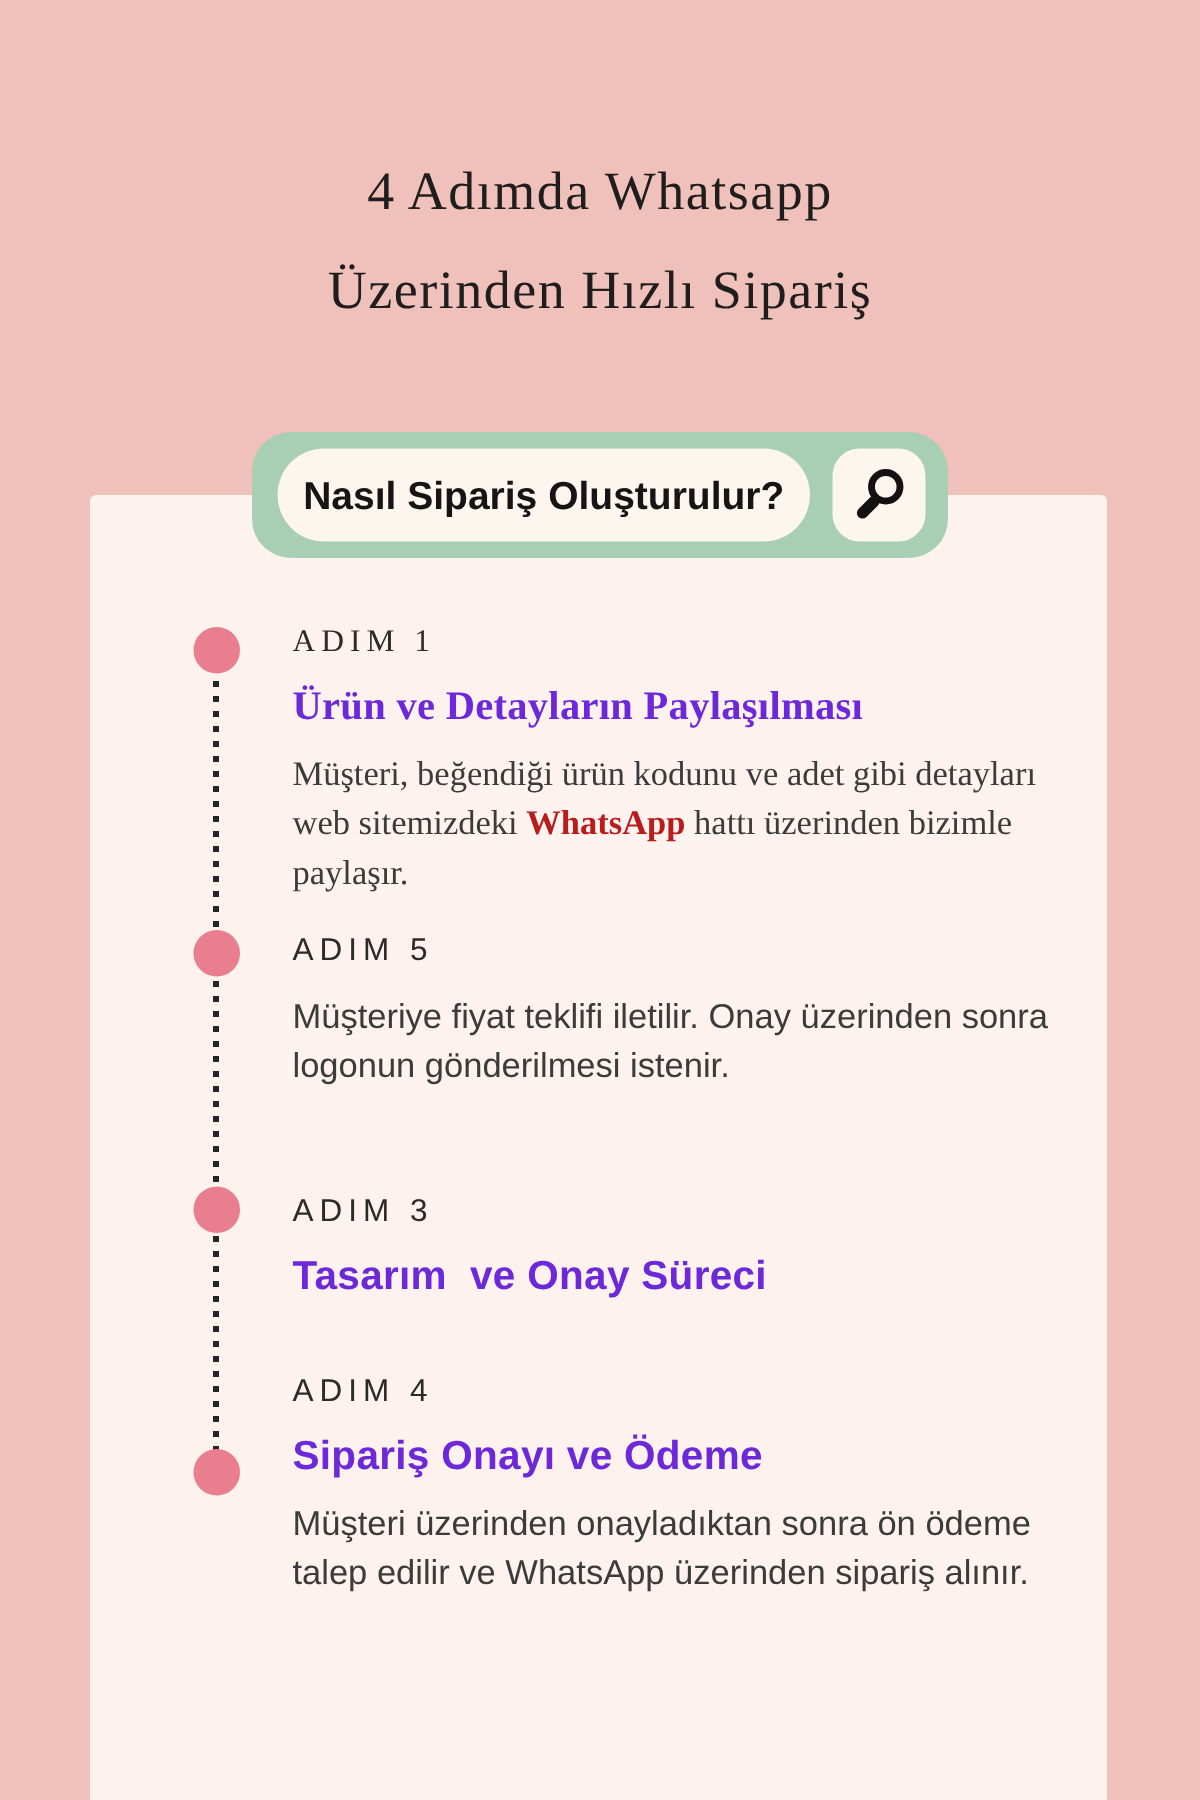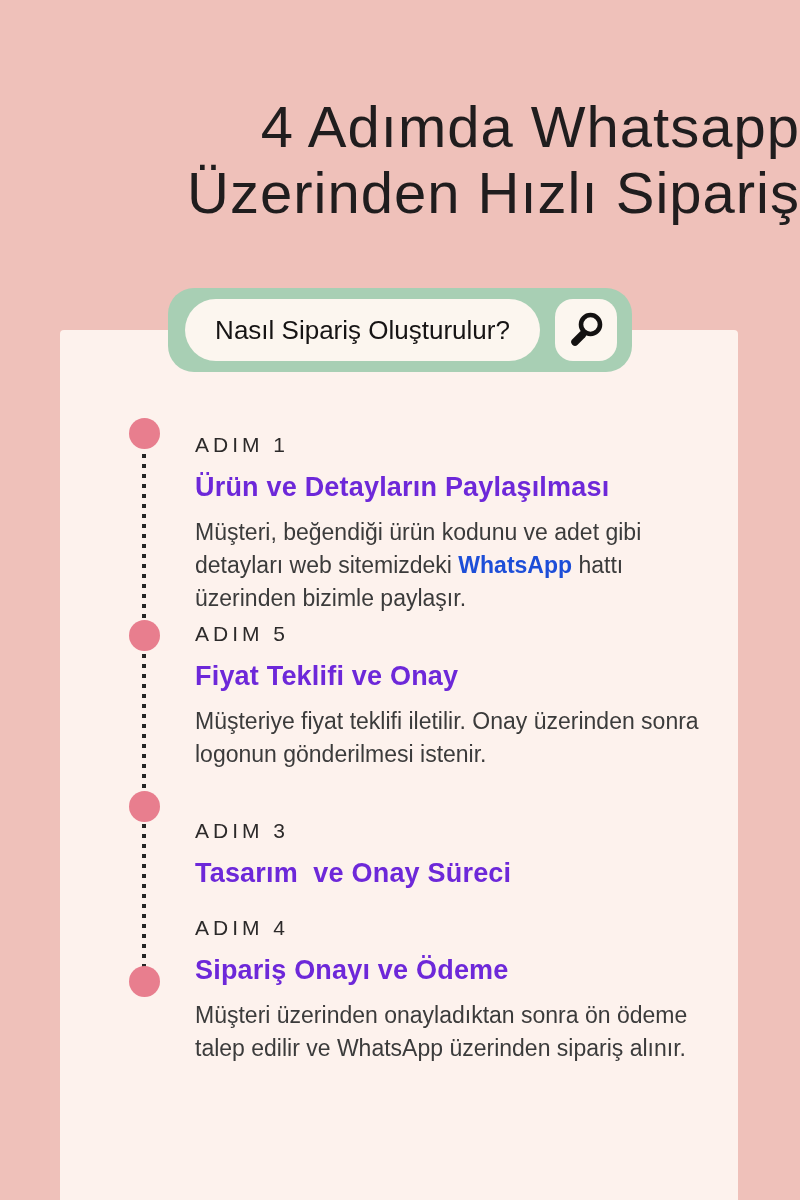--- a/index.html
+++ b/index.html
@@ -17,24 +17,24 @@
   body{
     position:relative;
     background:var(--bg);
     font-family:"Liberation Sans", sans-serif;
     overflow:hidden;
   }
 
   .title{
     position:absolute;
     top:94px; left:0; width:800px;
-    text-align:right;
-    font-family:Liberation Sans, sans-serif;
+    text-align:center;
+    font-family:Liberation Serif, serif;
     font-weight:400;
-    font-size:58px;
+    font-size:36px;
     line-height:66px;
     letter-spacing:1px;
     color:var(--ink);
   }
 
   .card{
     position:absolute;
     left:60px; top:330px;
     width:678px; height:870px;
     background:var(--card);
@@ -54,21 +54,21 @@
     z-index:3;
   }
   .search-pill{
     flex:1;
     height:62px;
     background:var(--pill);
     border-radius:31px;
     display:flex;
     align-items:center;
     justify-content:center;
-    font-weight:400;
+    font-weight:700;
     font-size:26px;
     color:#161414;
     cursor:pointer;
   }
   .search-btn{
     width:62px; height:62px;
     background:var(--pill);
     border-radius:18px;
     border:none;
     display:flex;
@@ -98,44 +98,44 @@
   .dot2{left:129px; top:620px;}
   .dot3{left:129px; top:791px;}
   .dot4{left:129px; top:966px;}
 
   .step{
     position:absolute;
     left:195px;
     width:516px;
     z-index:2;
   }
-  .step1{top:433px;}
+  .step1{top:415px;font-family:Liberation Serif, serif;}
   .step2{top:622px;}
-  .step3{top:819px;}
+  .step3{top:796px;}
   .step4{top:916px;}
   .step-label{
     font-size:21px;
     letter-spacing:4px;
     color:#2c2a2a;
     margin-bottom:15px;
   }
   .step-heading{
     font-size:27px;
     font-weight:800;
     color:#6d28d9;
     letter-spacing:0.2px;
     margin-bottom:13px;
     white-space:pre-wrap;
   }
   .step-body{
     font-size:23px;
     line-height:33px;
     color:var(--body);
   }
-  .step-body b{color:#1d4ed8;}
+  .step-body b{color:#b91c1c;}
 </style>
 </head>
 <body>
 
 <h1 class="title">
   <span>4 Adımda Whatsapp</span><br>
   <span>Üzerinden Hızlı Sipariş</span>
 </h1>
 
 <div class="card"></div>
@@ -161,21 +161,20 @@
 <div class="dot dot4"></div>
 
 <div class="step step1">
   <div class="step-label">ADIM 1</div>
   <div class="step-heading">Ürün ve Detayların Paylaşılması</div>
   <div class="step-body"><span>Müşteri, beğendiği ürün kodunu ve adet gibi detayları web sitemizdeki </span><b>WhatsApp</b><span> hattı üzerinden bizimle paylaşır.</span></div>
 </div>
 
 <div class="step step2">
   <div class="step-label">ADIM 5</div>
-  <div class="step-heading">Fiyat Teklifi ve Onay</div>
   <div class="step-body"><span>Müşteriye fiyat teklifi iletilir. Onay üzerinden sonra logonun gönderilmesi istenir.</span><b></b><span></span></div>
 </div>
 
 <div class="step step3">
   <div class="step-label">ADIM 3</div>
   <div class="step-heading">Tasarım  ve Onay Süreci</div>
 </div>
 
 <div class="step step4">
   <div class="step-label">ADIM 4</div>

